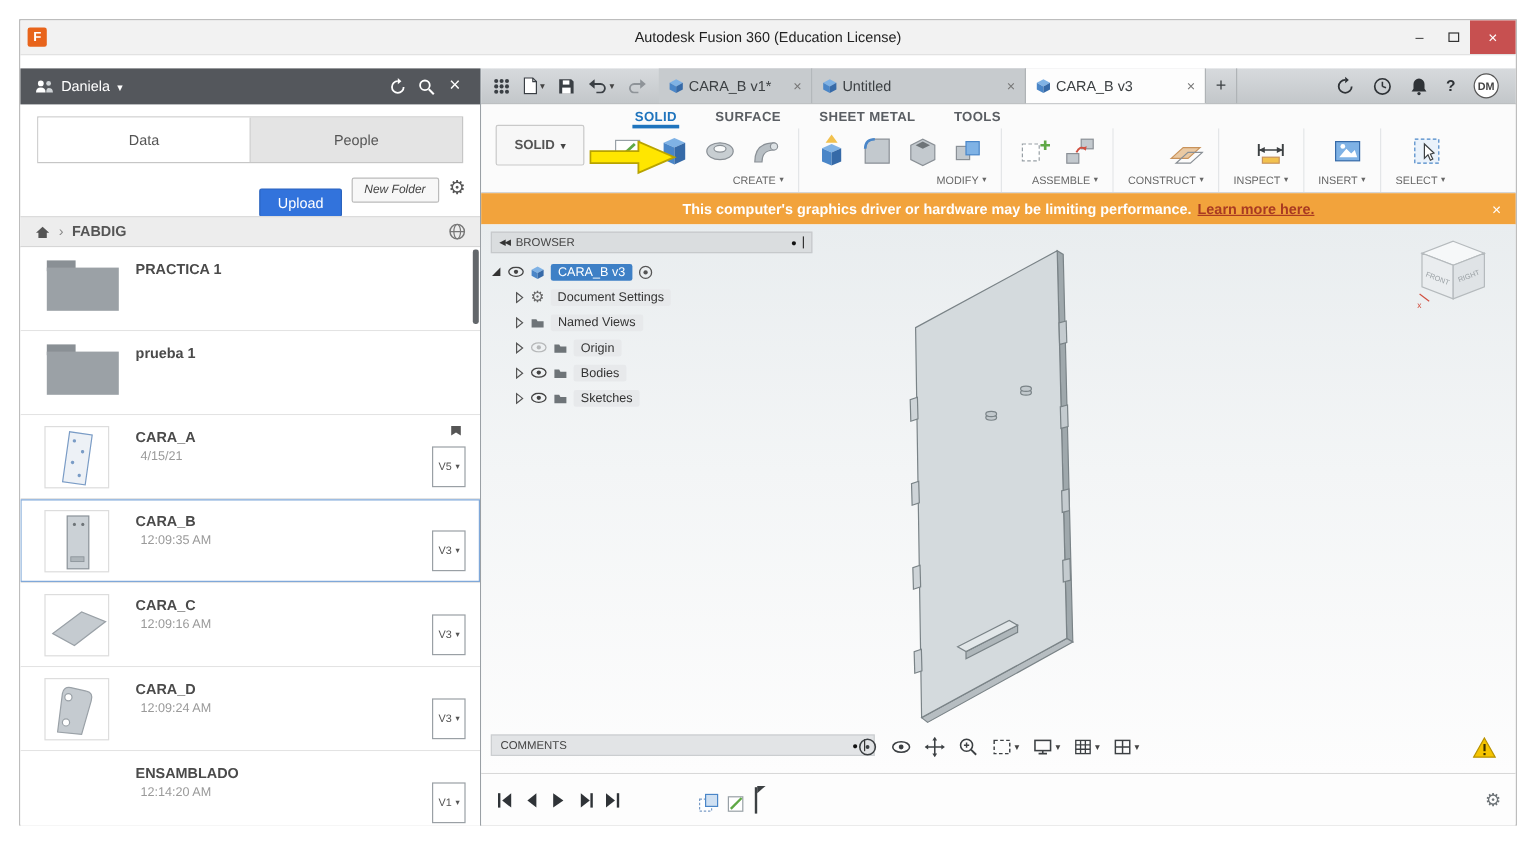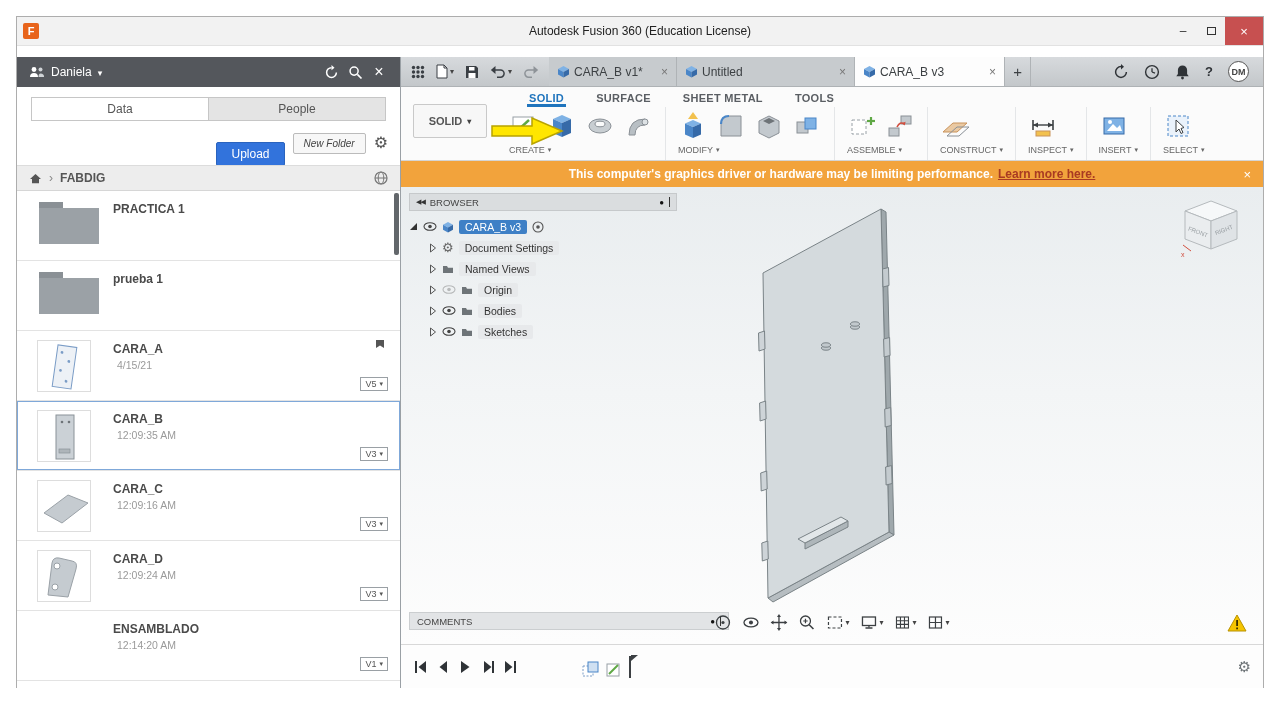--- a/index.html
+++ b/index.html
@@ -26,21 +26,21 @@
   
   .data-panel { width:384px; border-right:1px solid #9AA0A5; background:#fff;
     display:flex; flex-direction:column;justify-content:center; }
   .dp-header { height:30px; background:#54575C; color:#fff; display:flex;
     align-items:center; padding:0 12px; gap:6px; flex:none; }
   .dp-user { font-size:12px; }
   .dp-caret { font-size:9px; margin-top:2px; }
   .dp-header .spacer { flex:1; }
   .dp-hicon { width:18px; height:18px; display:flex; align-items:center; justify-content:center; }
   .dp-close { font-size:16px; color:#fff; }
-  .dp-tabs { display:flex; margin:10px 14px 0; height:24px; border:1px solid #C6C6C6; flex:none; }
+  .dp-tabs { display:flex; margin:10px 14px 0; height:39px; border:1px solid #C6C6C6; flex:none; }
   .dp-tab { flex:1; display:flex; align-items:center; justify-content:center;
     font-size:12px; color:#555; background:#E4E4E4; }
   .dp-tab.active { background:#fff; border-right:1px solid #C6C6C6; }
   .dp-actions { height:44px; display:flex; align-items:center; justify-content:flex-end;
     gap:8px; padding:0 12px; flex:none; }
   .btn-upload { background:#3273DC; color:#fff; border:1px solid #2A63BE; font-size:12px;
     padding:4px 14px; border-radius:2px;margin-top:22px; }
   .btn-newfolder { background:#F7F7F7; color:#444; border:1px solid #BBB; font-size:10px;
     padding:4px 10px; border-radius:2px;font-style:italic; }
   .dp-gear { font-size:16px; color:#555; line-height:1; }
@@ -53,21 +53,21 @@
   .dp-list { flex:1; overflow:hidden; position:relative; }
   .dp-scroll { position:absolute; right:1px; top:2px; width:5px; height:62px;
     background:#63676B; border-radius:2px; z-index:5; }
   .item { height:70px; border-bottom:1px solid #E3E3E3; position:relative; background:#fff; }
   .item.sel { box-shadow:inset 0 0 0 1px #7FA8D9; }
   .item .thumb { position:absolute; left:20px; top:9px; }
   .item .tbox { border:1px solid #DDD; background:#fff; }
   .item .name { position:absolute; left:96px; top:11px; font-size:12px; font-weight:bold; color:#4A4A4A; }
   .item .meta { position:absolute; left:100px; top:28px; font-size:10.5px; color:#9A9A9A; }
   .vbadge { position:absolute; right:12px; bottom:9px; border:1px solid #9AA0A5; background:#fff;
-    font-size:9px; color:#555; padding:1px 4px; display:flex; align-items:center; gap:3px; }
+    font-size:9px; color:#555; padding:11px 4px; display:flex; align-items:center; gap:3px; }
   .vbadge .caret { font-size:7px; }
   .flag { position:absolute; right:14px; top:8px; }
 
   
   .main { flex:1; display:flex; flex-direction:column; position:relative; min-width:0; }
 
   .appbar { height:30px; background:linear-gradient(#D7DADD,#C3C7CA); border-bottom:1px solid #AEB2B5;
     display:flex; align-items:stretch; flex:none; }
   .ab-left { display:flex; align-items:center; gap:11px; padding:0 10px; }
   .ab-icon { display:flex; align-items:center; gap:2px; }
@@ -88,21 +88,21 @@
 
   .ribbon { height:74px; background:#FBFBFB; border-bottom:1px solid #D5D5D5; display:flex; flex:none; }
   .design-btn { margin:17px 10px 0 12px; width:74px; height:34px; border:1px solid #C9C9C9;
     background:#F7F7F7; border-radius:2px; display:flex; align-items:center; justify-content:center;
     gap:5px; font-size:11px; font-weight:bold; color:#555; flex:none; }
   .ribbon-main { flex:1; display:flex; flex-direction:column; min-width:0; }
   .ribbon-tabs { height:20px; display:flex; gap:28px; padding-left:30px; align-items:flex-end; }
   .rtab { font-size:11px; font-weight:bold; color:#5A5E63; letter-spacing:.3px; padding:0 2px 3px; }
   .rtab.active { color:#1F74BD; border-bottom:3px solid #1F74BD; padding-bottom:0; }
   .ribbon-groups { flex:1; display:flex; align-items:stretch; }
-  .rgroup { display:flex; flex-direction:column; align-items:flex-start; padding:1px 12px 0;
+  .rgroup { display:flex; flex-direction:column; align-items:flex-end; padding:1px 12px 0;
     border-right:1px solid #E4E6E8; }
   .rgroup:last-child { border-right:none; }
   .rg-icons { display:flex; align-items:center; gap:8px; height:36px; }
   .rg-label { font-size:9px; color:#666; margin-top:1px; display:flex; align-items:center; gap:3px; }
   .rg-label .caret { font-size:7px; }
 
   .banner { height:26px; background:#F2A33C; display:flex; align-items:center; justify-content:center;
     color:#fff; font-size:12px; font-weight:bold; position:relative; flex:none; }
   .banner a { color:#A93A22; text-decoration:underline; margin-left:5px; cursor:pointer; }
   .banner .bx { position:absolute; right:12px; color:#fff; font-size:13px; font-weight:normal; }

